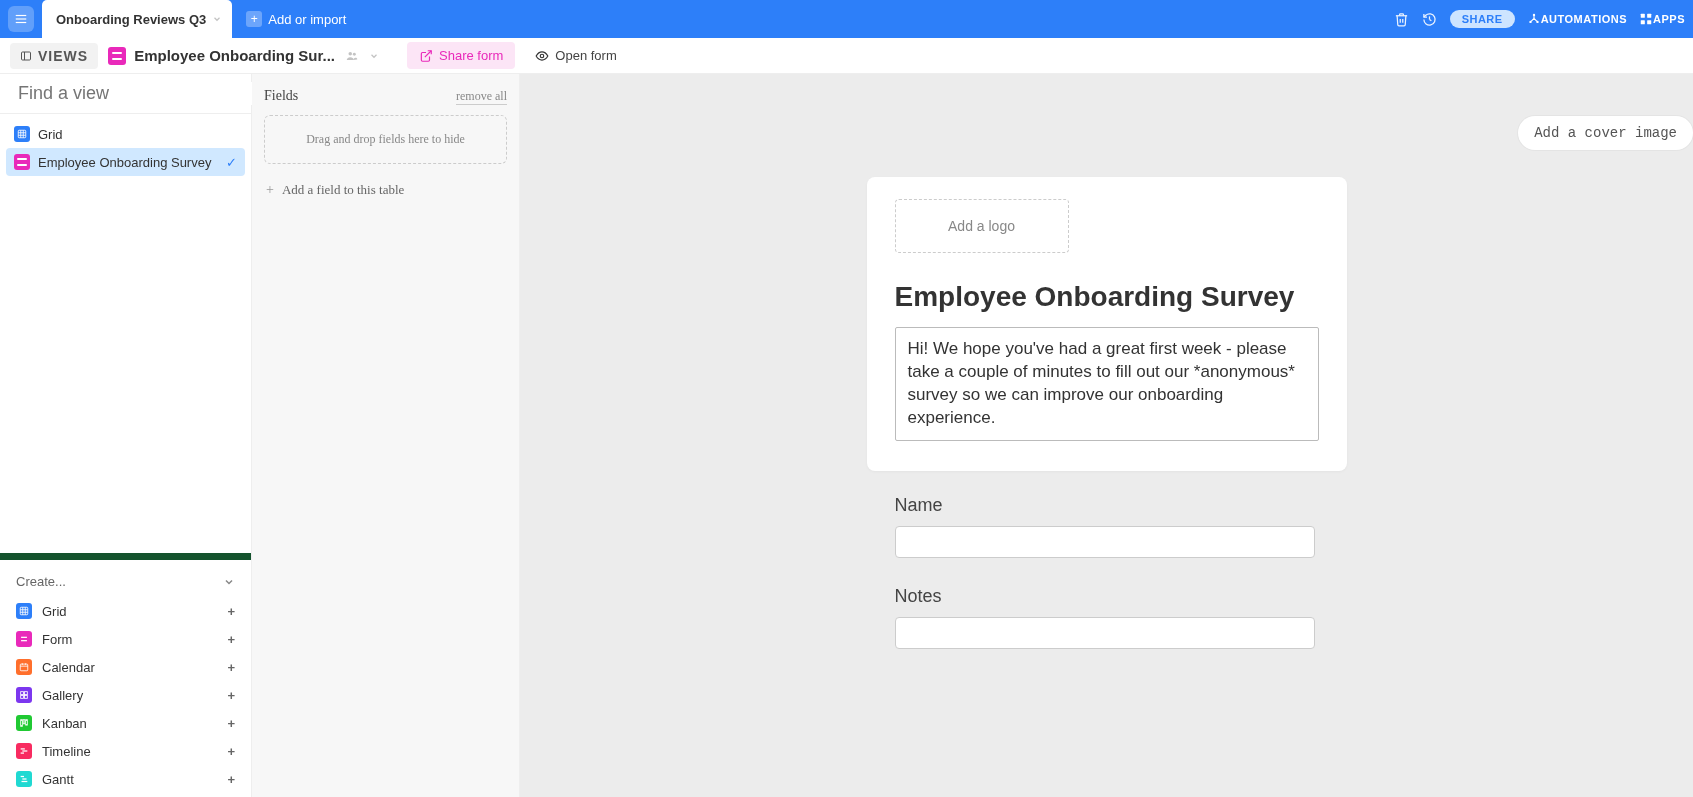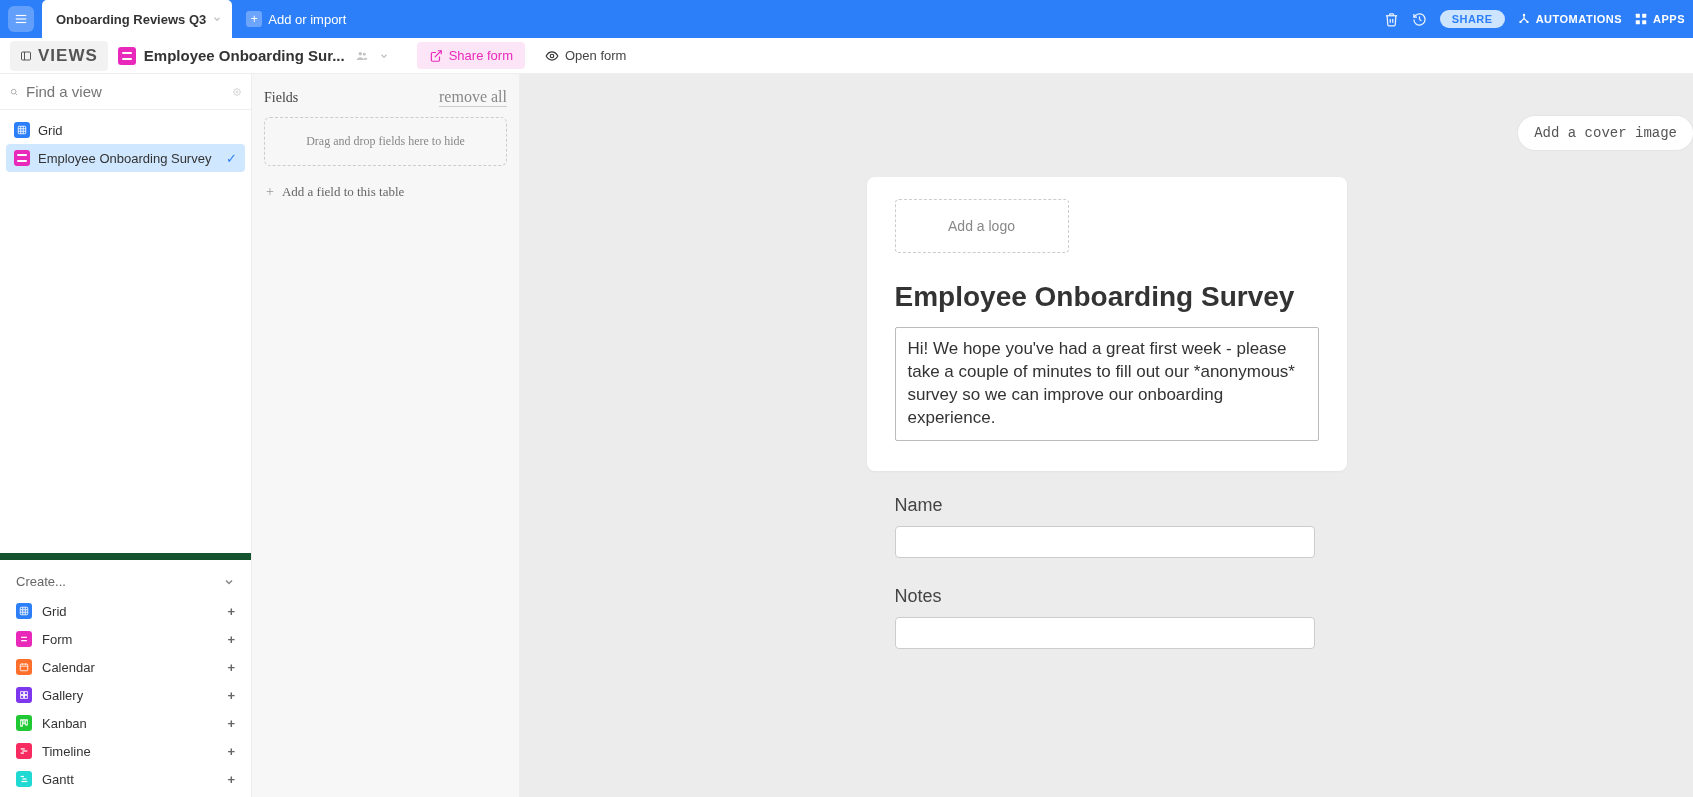--- a/index.html
+++ b/index.html
@@ -29,44 +29,44 @@
   .hamburger{width:26px;height:26px;border-radius:6px;background:rgba(255,255,255,.25);display:flex;align-items:center;justify-content:center;margin-right:8px;cursor:pointer;}
   .hamburger svg{stroke:#fff;}
   .tab{height:38px;background:#fff;color:#333;display:flex;align-items:center;padding:0 10px 0 14px;border-radius:5px 5px 0 0;font-weight:700;font-size:13px;gap:6px;}
   .tab .chev{opacity:.5;}
   .addimport{display:flex;align-items:center;gap:6px;color:#fff;margin-left:14px;font-size:13px;cursor:pointer;}
   .addimport .plusbox{width:16px;height:16px;border-radius:3px;background:rgba(255,255,255,.3);display:flex;align-items:center;justify-content:center;font-size:12px;line-height:1;}
   .topbar .grow{flex:1;}
   .top-right{display:flex;align-items:center;gap:12px;}
   .top-right .icon{width:16px;height:16px;display:flex;align-items:center;justify-content:center;opacity:.9;cursor:pointer;}
   .share-pill{background:var(--share-bg);color:var(--blue);font-size:11px;font-weight:700;letter-spacing:.5px;padding:3px 12px;border-radius:999px;cursor:pointer;}
-  .top-link{display:flex;align-items:center;gap:5px;color:#fff;font-size:11px;font-weight:700;letter-spacing:.5px;cursor:pointer;}
+  .top-link{display:flex;align-items:center;color:#fff;font-size:11px;font-weight:700;letter-spacing:.5px;cursor:pointer;}
   .top-link svg{width:14px;height:14px;}
 
   
   .viewbar{height:36px;border-bottom:1px solid #eee;display:flex;align-items:center;padding:0 10px;gap:10px;}
-  .views-btn{display:flex;align-items:center;gap:6px;background:var(--light);padding:5px 10px;border-radius:4px;font-size:17px;font-weight:700;letter-spacing:1px;color:#555;cursor:pointer;}
+  .views-btn{display:flex;align-items:center;gap:6px;background:var(--light);padding:5px 10px;border-radius:4px;font-size:14px;font-weight:700;letter-spacing:1px;color:#555;cursor:pointer;}
   .views-btn svg{width:12px;height:12px;}
   .view-title{display:flex;align-items:center;gap:8px;font-weight:700;font-size:15px;}
   .form-icon{width:18px;height:18px;border-radius:3px;background:var(--pink);display:flex;align-items:center;justify-content:center;}
   .form-icon .bars{width:10px;height:10px;position:relative;}
   .form-icon .bars::before,.form-icon .bars::after{content:"";position:absolute;left:0;right:0;height:2px;background:#fff;border-radius:1px;}
   .form-icon .bars::before{top:1px;}
   .form-icon .bars::after{bottom:1px;}
   .people-icon,.chev-icon{opacity:.5;cursor:pointer;}
   .share-form-btn{margin-left:18px;background:var(--pink-light);color:var(--pink);display:flex;align-items:center;gap:6px;padding:6px 12px;border-radius:4px;font-size:13px;font-weight:500;cursor:pointer;}
   .share-form-btn svg,.open-form-btn svg{width:14px;height:14px;}
   .open-form-btn{display:flex;align-items:center;gap:6px;padding:6px 10px;font-size:13px;color:#444;cursor:pointer;}
 
   
   .main{flex:1;display:flex;min-height:0;}
   .sidebar{width:252px;border-right:1px solid #eee;display:flex;flex-direction:column;}
   .search-row{display:flex;align-items:center;padding:8px 10px;border-bottom:1px solid #eee;gap:6px;}
   .search-row svg{width:14px;height:14px;stroke:#888;}
-  .search-row input{flex:1;border:none;outline:none;font-size:15px;color:#4c1d95;}
+  .search-row input{flex:1;border:none;outline:none;font-size:18px;color:#4c1d95;}
   .gear{opacity:.5;cursor:pointer;}
   .view-list{padding:6px;}
   .view-item{display:flex;align-items:center;gap:8px;padding:6px 8px;border-radius:4px;font-size:13px;cursor:pointer;}
   .view-item.active{background:var(--blue-light);}
   .view-item .check{margin-left:auto;color:#2d7ff9;}
   .form-icon-sm{width:16px;height:16px;border-radius:3px;background:var(--pink);position:relative;}
   .form-icon-sm::before,.form-icon-sm::after{content:"";position:absolute;left:3px;right:3px;height:2px;background:#fff;border-radius:1px;}
   .form-icon-sm::before{top:4px;}
   .form-icon-sm::after{bottom:4px;}
   .icon-box{width:16px;height:16px;border-radius:3px;display:inline-flex;align-items:center;justify-content:center;}
@@ -74,21 +74,21 @@
   .sidebar .spacer{flex:1;}
   .create-section{border-top:7px solid #14532d;padding:10px 8px 4px;}
   .create-header{display:flex;align-items:center;justify-content:space-between;padding:4px 8px 8px;color:#666;font-size:13px;cursor:pointer;}
   .create-list .row{display:flex;align-items:center;gap:10px;padding:6px 8px;font-size:13px;cursor:pointer;}
   .create-list .row .plus{margin-left:auto;color:#666;font-weight:600;}
 
   
   .fields-panel{width:268px;background:var(--lighter);border-right:1px solid #eee;padding:14px 12px;font-family:Liberation Serif, serif;}
   .fields-header{display:flex;align-items:baseline;justify-content:space-between;margin-bottom:10px;}
   .fields-header .title{font-size:14px;color:#444;}
-  .fields-header .remove{font-size:16px;color:#888;border-bottom:1px solid #ccc;cursor:pointer;}
+  .fields-header .remove{font-size:12px;color:#888;border-bottom:1px solid #ccc;cursor:pointer;}
   .dropzone{border:1px dashed #ccc;border-radius:6px;padding:16px 10px;text-align:center;color:#888;font-size:12px;margin-bottom:14px;}
   .addfield{display:flex;align-items:center;gap:8px;color:#666;font-size:13px;cursor:pointer;padding:4px 2px;}
   .addfield .plus{font-size:14px;color:#999;}
 
   
   .canvas-col{flex:1;overflow:auto;background:#ececec;}
   .cover-area{height:185px;display:flex;justify-content:flex-end;padding-top:42px;position:relative;font-family:Liberation Mono, monospace;}
   .cover-btn{background:#fff;color:#555;font-size:14px;padding:8px 16px;border-radius:999px;cursor:pointer;height:34px;display:flex;align-items:center;box-shadow:0 0 0 1px rgba(0,0,0,.03);}
   .form-card{width:480px;margin:-82px auto 24px;background:#fff;border-radius:8px;padding:22px 28px 30px;box-shadow:0 1px 3px rgba(0,0,0,.04);}
   .logo-box{width:174px;height:54px;border:1px dashed #ccc;border-radius:4px;display:flex;align-items:center;justify-content:center;color:#888;font-size:14px;margin-bottom:28px;cursor:pointer;}

